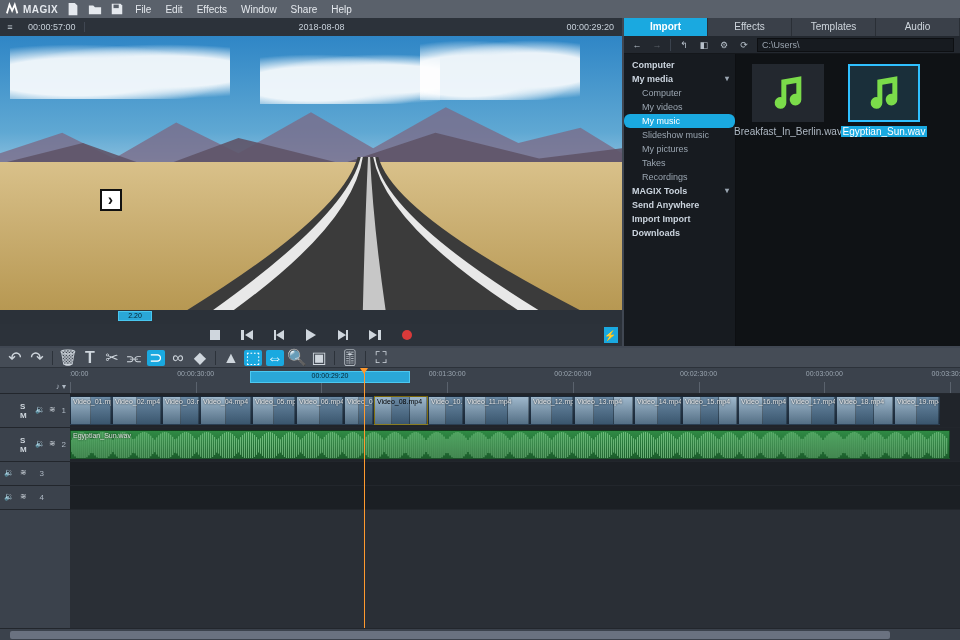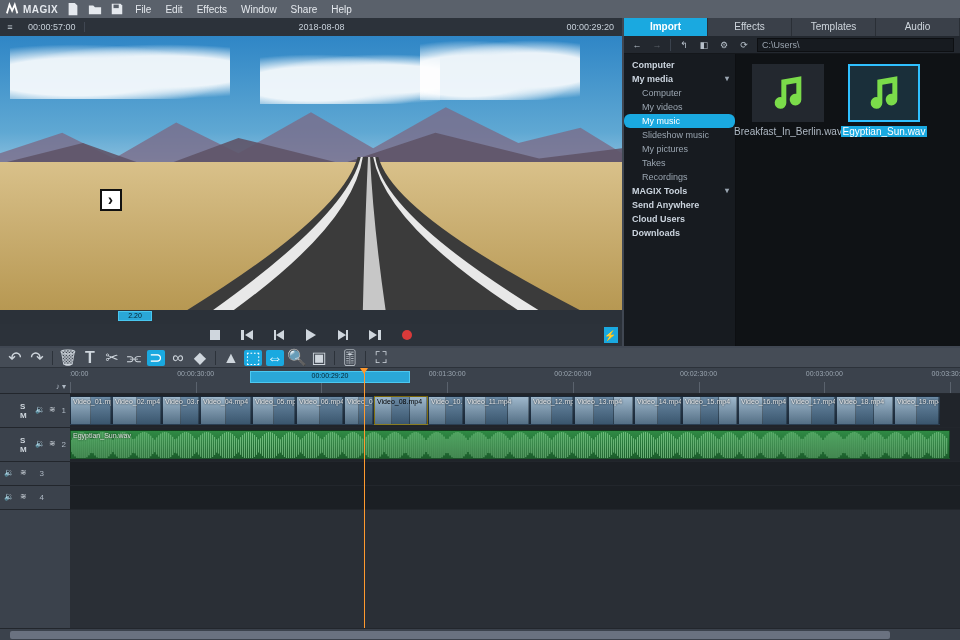--- a/index.html
+++ b/index.html
@@ -259,21 +259,21 @@
             <div class="row group">My media<span class="caret">▾</span></div>
             <div class="row child">Computer</div>
             <div class="row child">My videos</div>
             <div class="row child sel">My music</div>
             <div class="row child">Slideshow music</div>
             <div class="row child">My pictures</div>
             <div class="row child">Takes</div>
             <div class="row child">Recordings</div>
             <div class="row group">MAGIX Tools<span class="caret">▾</span></div>
             <div class="row group">Send Anywhere</div>
-            <div class="row group">Cloud Users</div>
+            <div class="row group">Import Import</div>
             <div class="row group">Downloads</div>
           </div>
         <div class="files" id="files">
             <div class="fcard">
               <div class="fthumb">
                 <svg viewBox="0 0 48 48">
                   <path d="M16 8 L40 4 V32 A7 7 0 1 1 34 25 V12 L22 14 V36 A7 7 0 1 1 16 29 Z" fill="#7bdc4a"></path>
                 </svg>
               </div>
               <div class="fname">Breakfast_In_Berlin.wav</div>

